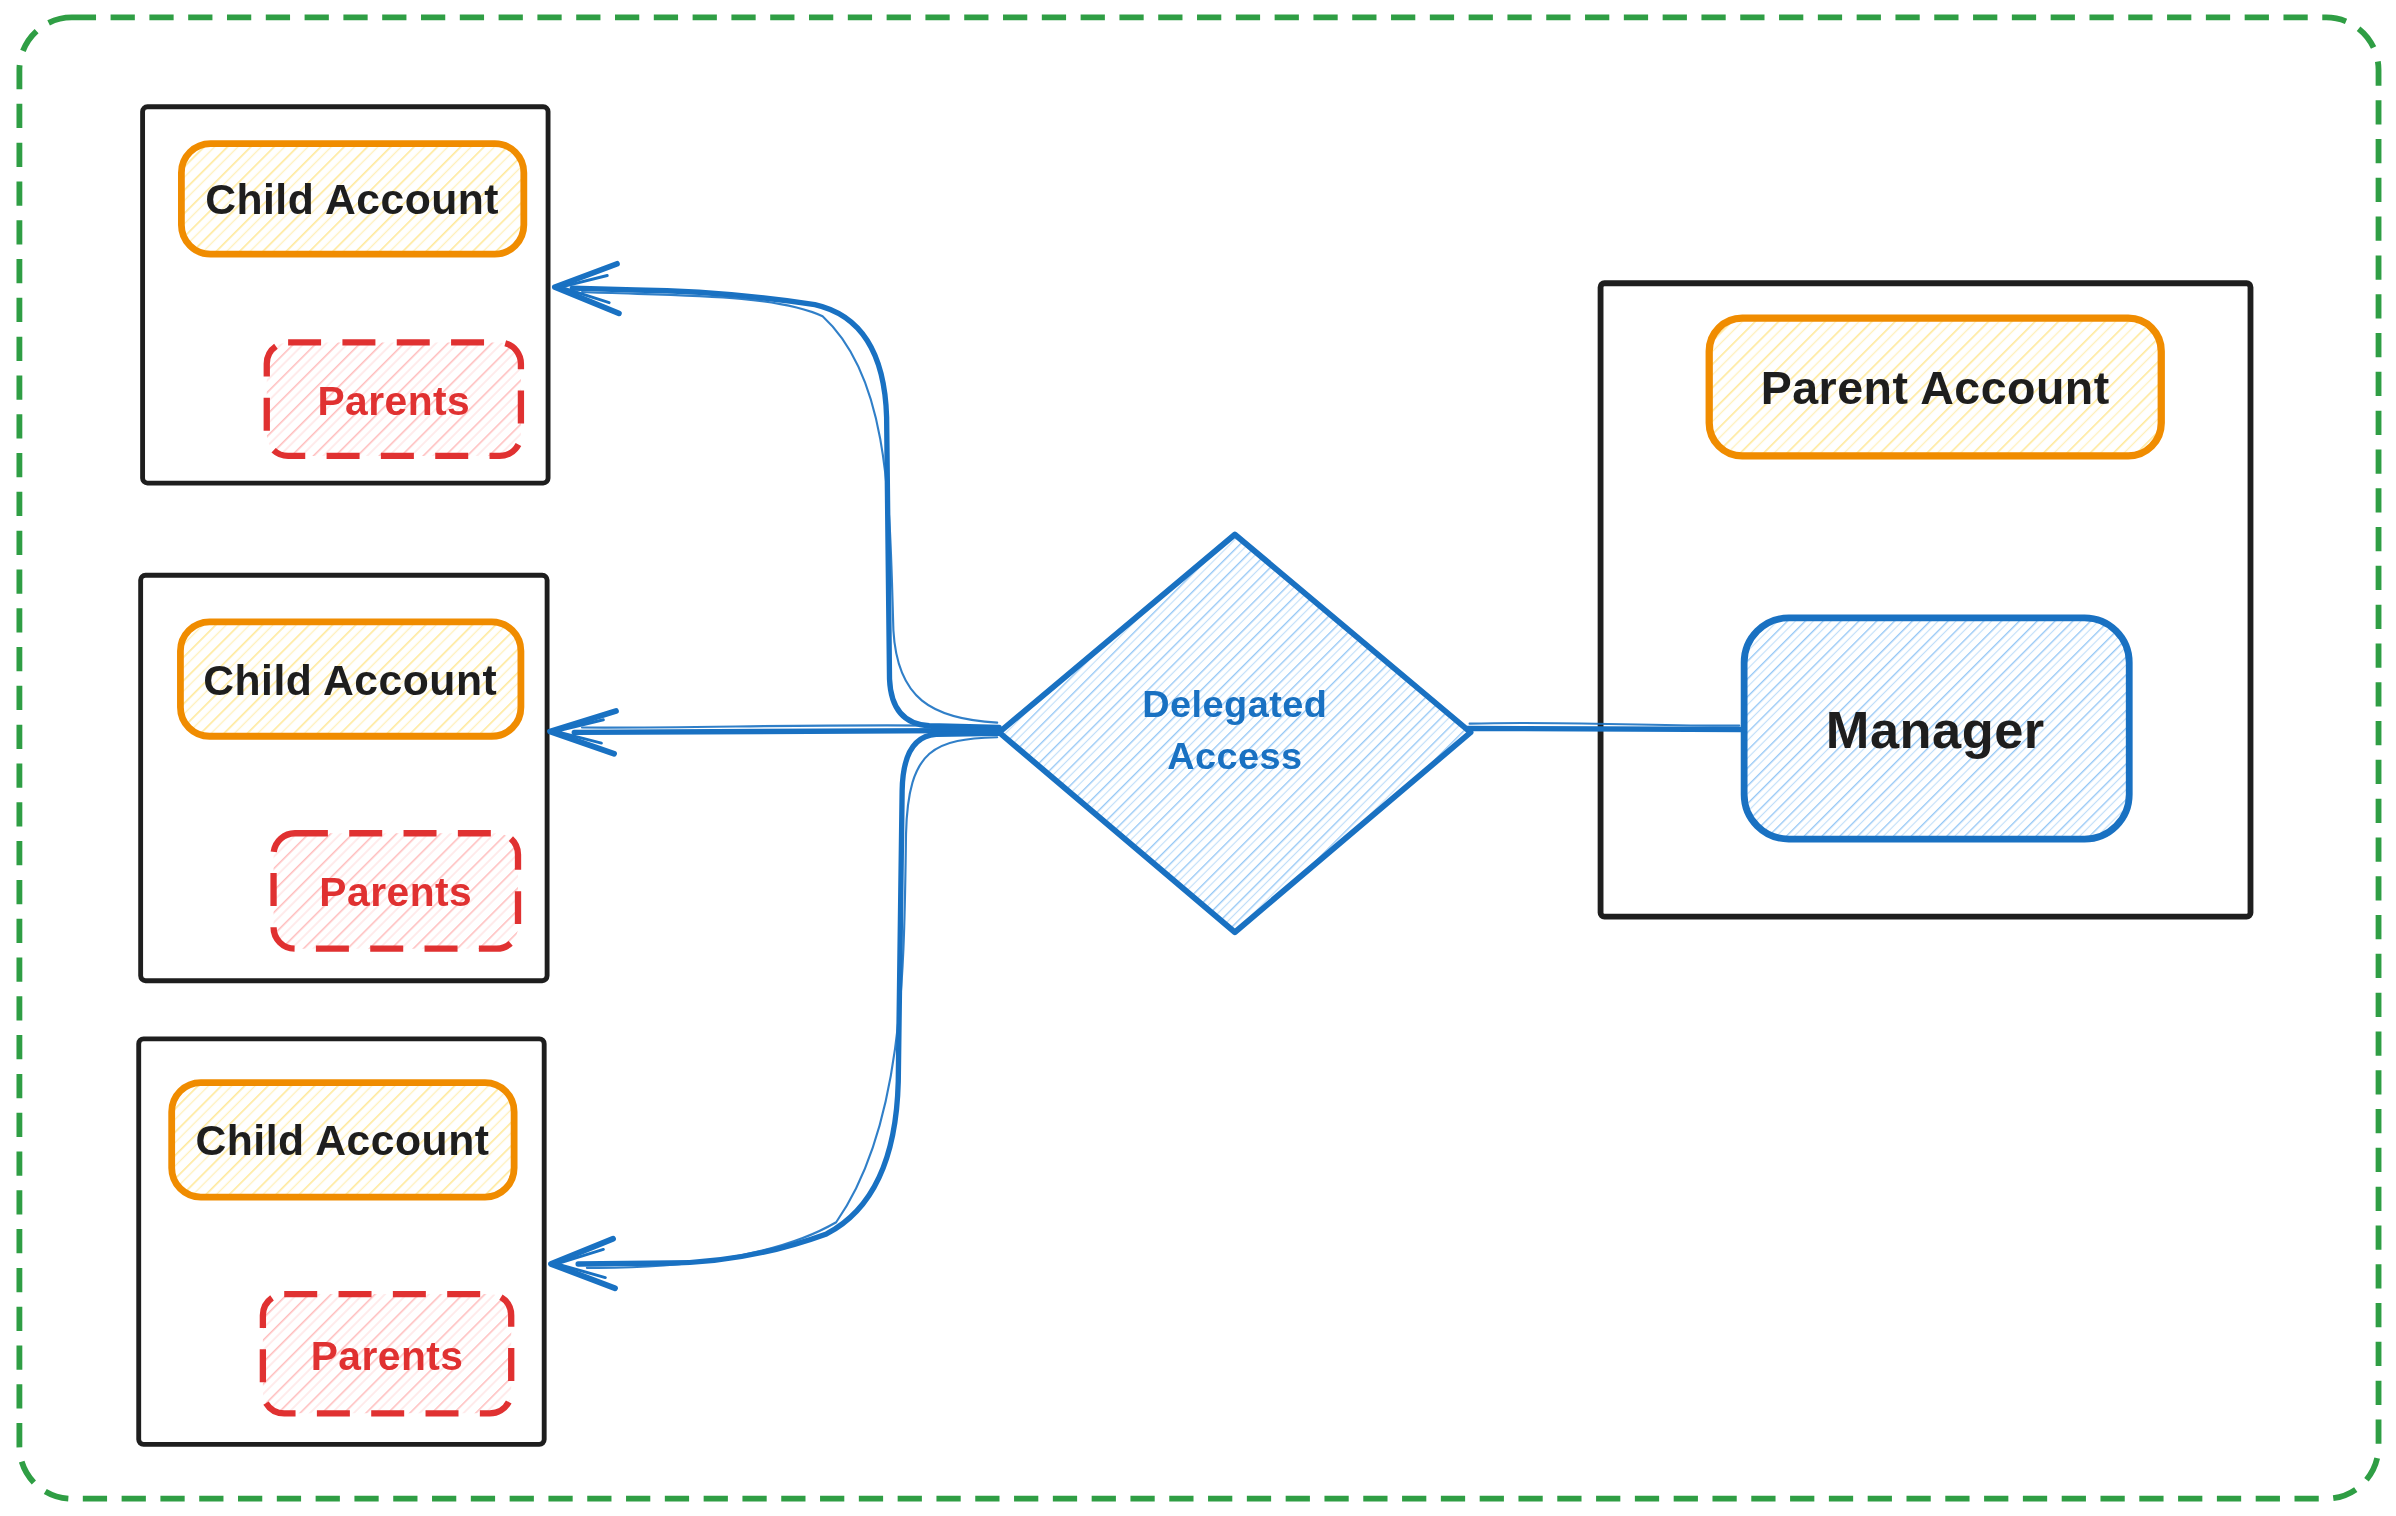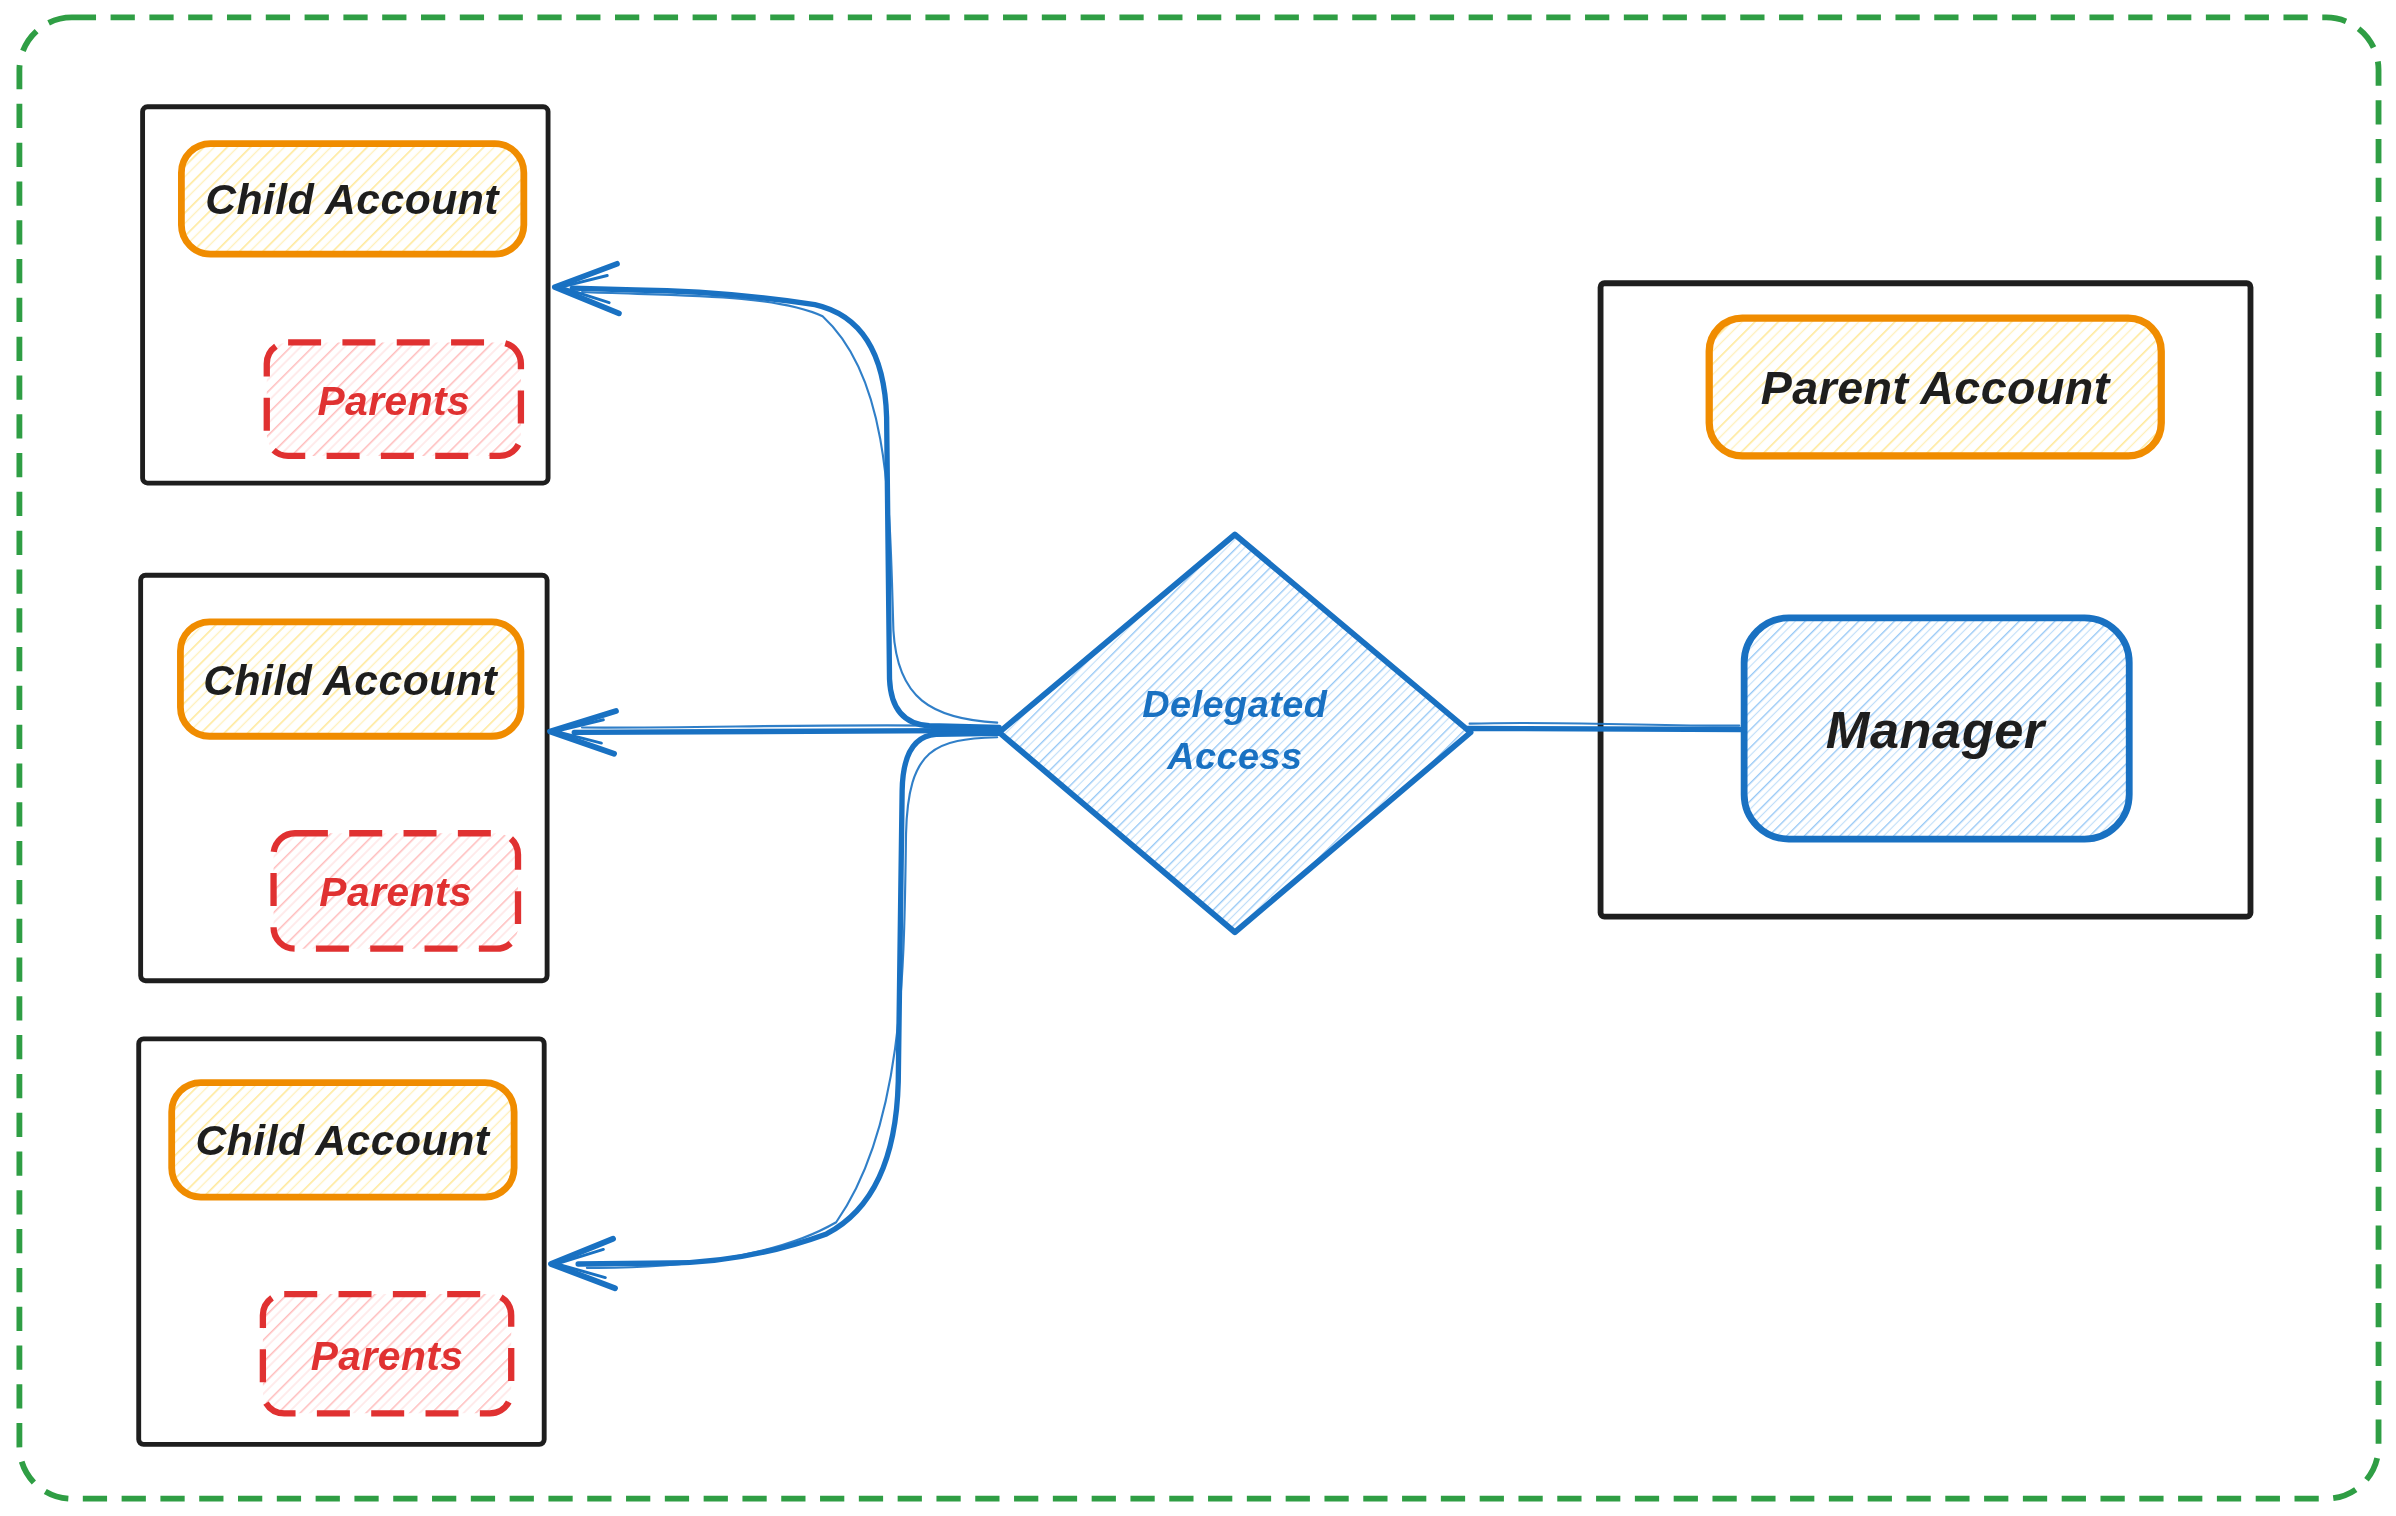--- a/index.html
+++ b/index.html
@@ -4,21 +4,20 @@
 <style>
   html, body {
     margin: 0;
     padding: 0;
     background: #ffffff;
   }
   .stage {
     width: 100%;
     max-width: 2397px;
     margin: 0 auto;
-    font-style: italic;
   }
   svg {
     display: block;
     width: 100%;
     height: auto;
     font-family: "Liberation Sans", "DejaVu Sans", sans-serif;
   }
   
   .ink-stroke   { stroke: var(--ink); fill: #ffffff; }
   .orange-pill  { stroke: var(--orange); }

